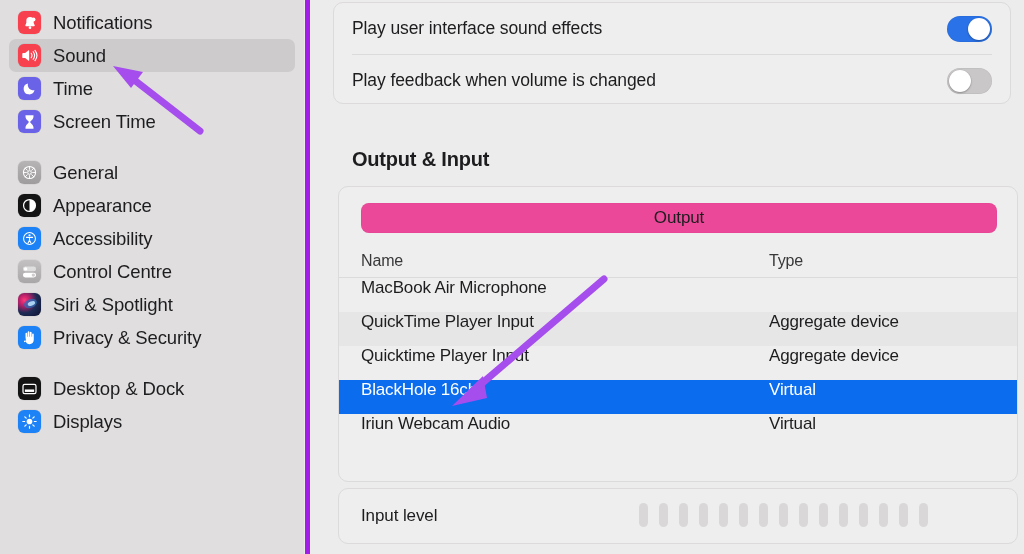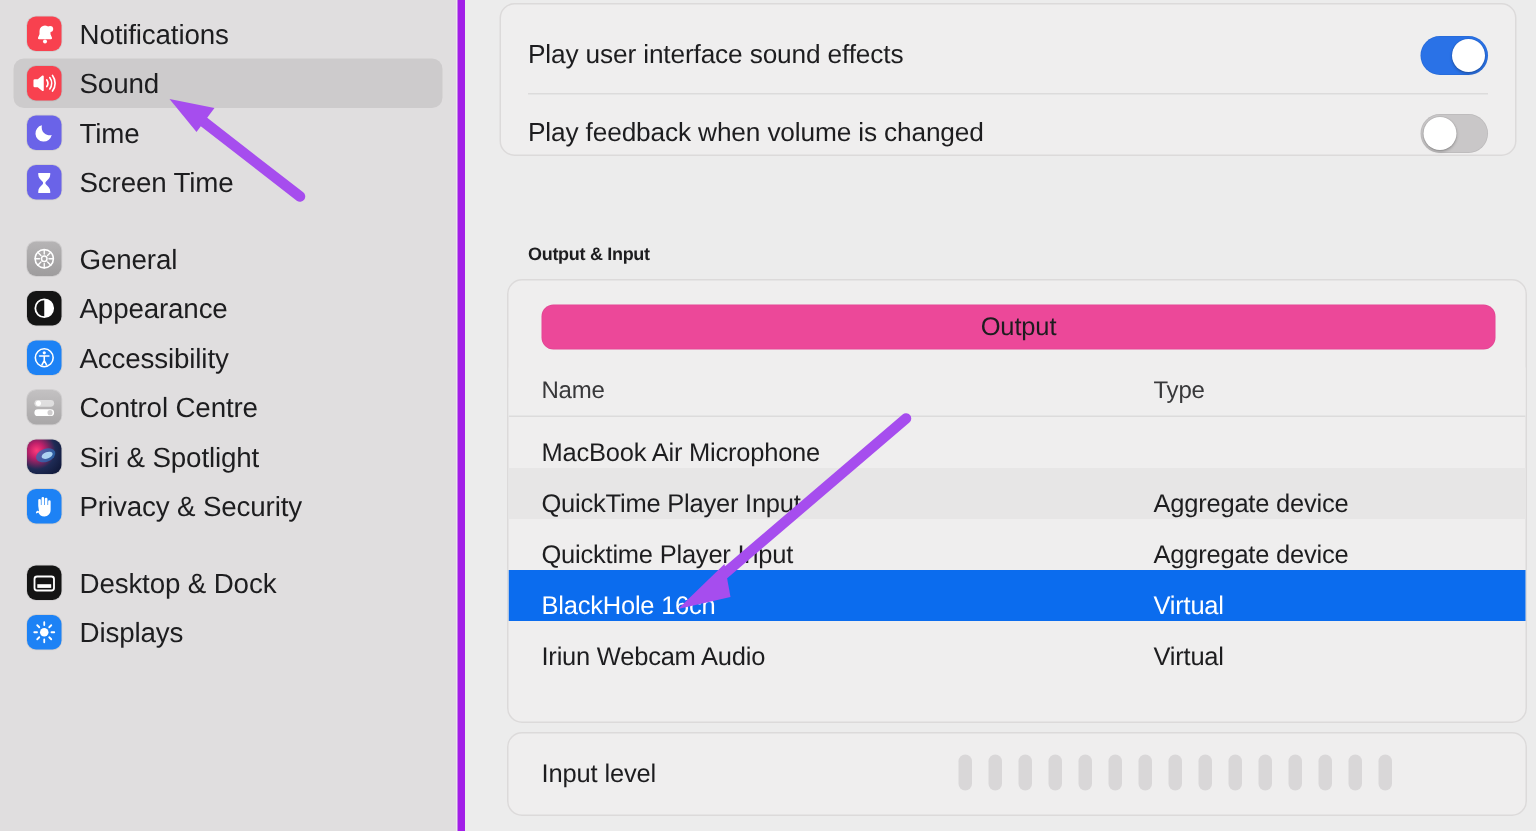--- a/index.html
+++ b/index.html
@@ -99,21 +99,21 @@
     border-radius: 10px;
     box-sizing: border-box;
   }
 
   
   .fx-card {
     position: absolute;
     left: 23px; top: 2px;
     width: 678px;
     height: 102px;
-    padding: 8px 18px;
+    padding: 0 18px;
     text-align: center;
   }
   .fx-row {
     display: flex;
     align-items: center;
     justify-content: space-between;
     height: 51px;
   }
   .fx-row + .fx-row { border-top: 0.5px solid #dcdbdb; }
   .fx-label {
@@ -142,25 +142,24 @@
   .toggle.on  { background: #2a72e7; }
   .toggle.on  .knob { right: 2px; }
   .toggle.off { background: #c9c7c8; }
   .toggle.off .knob { left: 2px; }
 
   
   .section-title {
     position: absolute;
     left: 42px;
     top: 148px;
-    font-size: 12px;
+    font-size: 20px;
     font-weight: bold;
     color: #1d1d1f;
     letter-spacing: -0.2px;
-    margin-top: 14px;
   }
 
   
   .dev-card {
     position: absolute;
     left: 28px; top: 186px;
     width: 680px;
     height: 296px;
     overflow: hidden;
     padding: 0;
@@ -202,21 +201,21 @@
   .dev-head {
     display: flex;
     height: 32px;
     align-items: center;
     background: #efeeee;
     border-bottom: 0.5px solid #dcdbdb;
   }
   .dev-row {
     display: flex;
     height: 34px;
-    align-items: flex-end;
+    align-items: flex-start;
   }
   .dev-row.stripe { background: #e7e6e6; }
   .dev-row.selected { background: #0b6cee; }
   .dev-row.selected .c-name,
   .dev-row.selected .c-type { color: #ffffff; }
 
   .c-name {
     width: 430px;
     padding-left: 22px;
     box-sizing: border-box;

